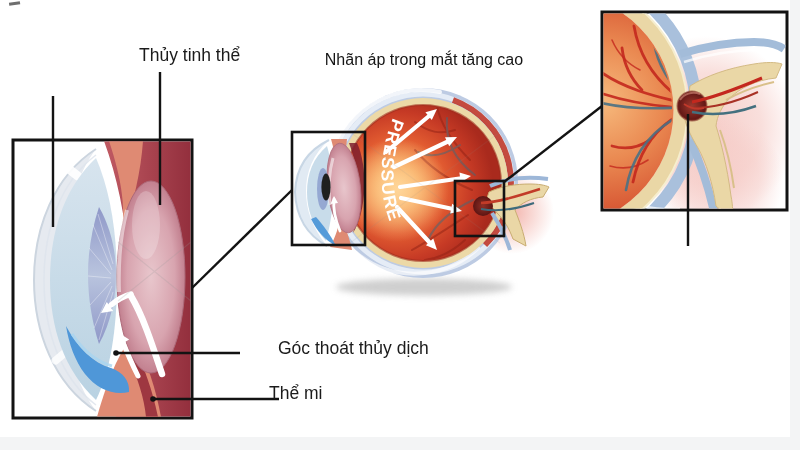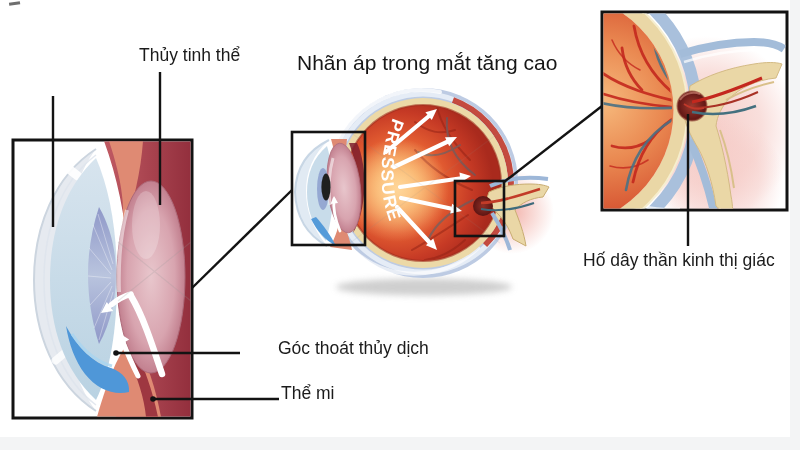--- a/index.html
+++ b/index.html
@@ -9,27 +9,27 @@
     font-family:"Liberation Sans", sans-serif;
   }
   .stage{position:absolute;left:0;top:0;width:800px;height:450px;}
   svg{position:absolute;left:0;top:0;}
   .label{
     position:absolute;color:#1b1b1b;font-size:17.5px;line-height:1.15;
     white-space:nowrap;font-family:"Liberation Sans", sans-serif;
   }
   .title{
     position:absolute;left:297px;top:51px;width:254px;text-align:center;
-    font-size:21px;color:#161616;white-space:nowrap;
+    font-size:16px;color:#161616;white-space:nowrap;
     font-family:"Liberation Sans", sans-serif;
   }
   .lbl-giac-mac{left:14px;top:72px;}
   .lbl-thuy-tinh-the{left:120px;top:45px;margin-left:19px;}
   .lbl-goc-thoat{left:243px;top:338px;margin-left:35px;}
-  .lbl-the-mi{left:281px;top:383px;text-align:right;}
+  .lbl-the-mi{left:269px;top:383px;text-align:right;}
   .lbl-ho-day{left:583px;top:250px;}
 </style>
 </head>
 <body>
 
 <div class="stage">
 
 <svg width="800" height="450" viewBox="0 0 800 450">
   <defs>
     <radialGradient id="redGrad" gradientUnits="userSpaceOnUse" cx="398" cy="186" r="95">
@@ -312,15 +312,14 @@
   <circle cx="153" cy="399" r="2.8" fill="#131313"></circle>
 
   <rect x="790" y="0" width="10" height="450" fill="#f3f4f5"></rect>
   <rect x="0" y="437" width="800" height="13" fill="#f3f4f5"></rect>
 </svg>
 
 <div class="title">Nhãn áp trong mắt tăng cao</div>
 <div class="label lbl-thuy-tinh-the">Thủy tinh thể</div>
 <div class="label lbl-goc-thoat">Góc thoát thủy dịch</div>
 <div class="label lbl-the-mi">Thể mi</div>
-<div class="label lbl-ho-day">Hố dây thần kinh thị giác</div>
 
 </div>
 
 </body></html>

